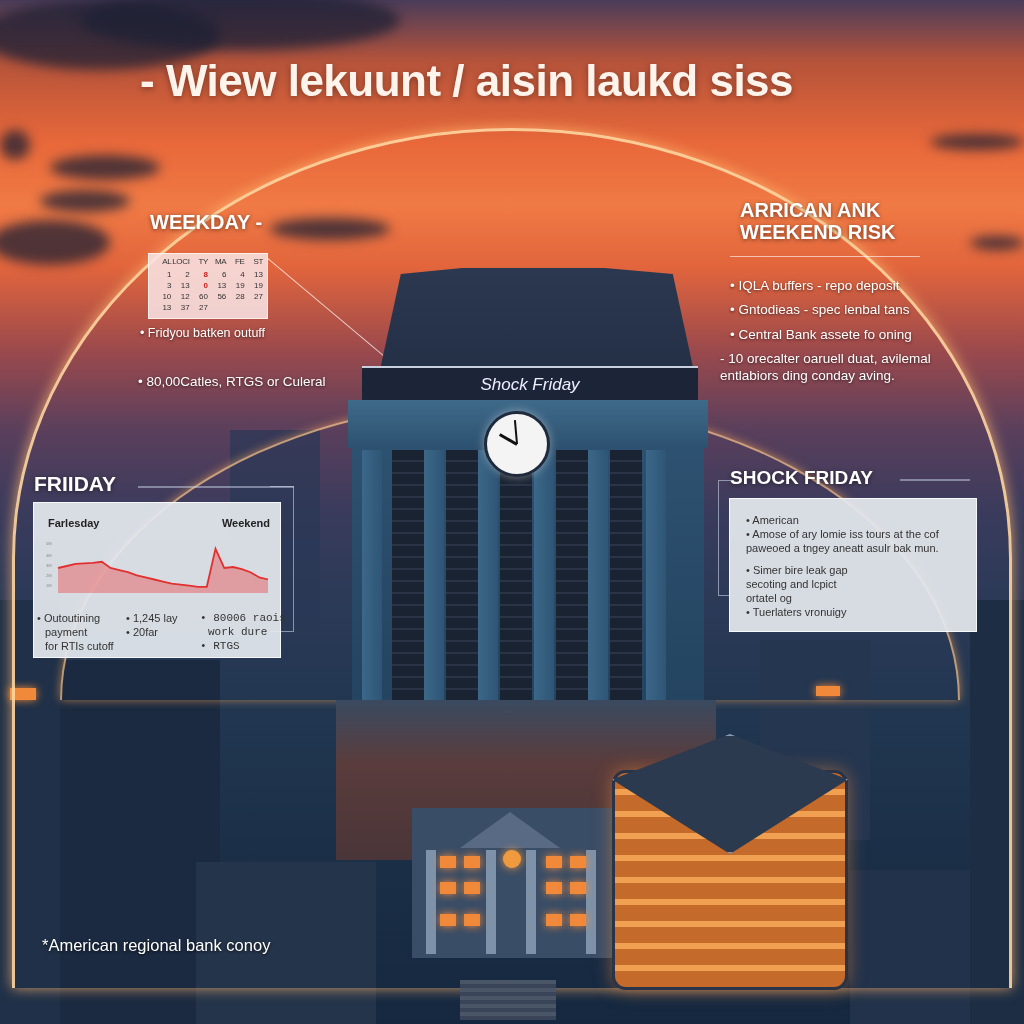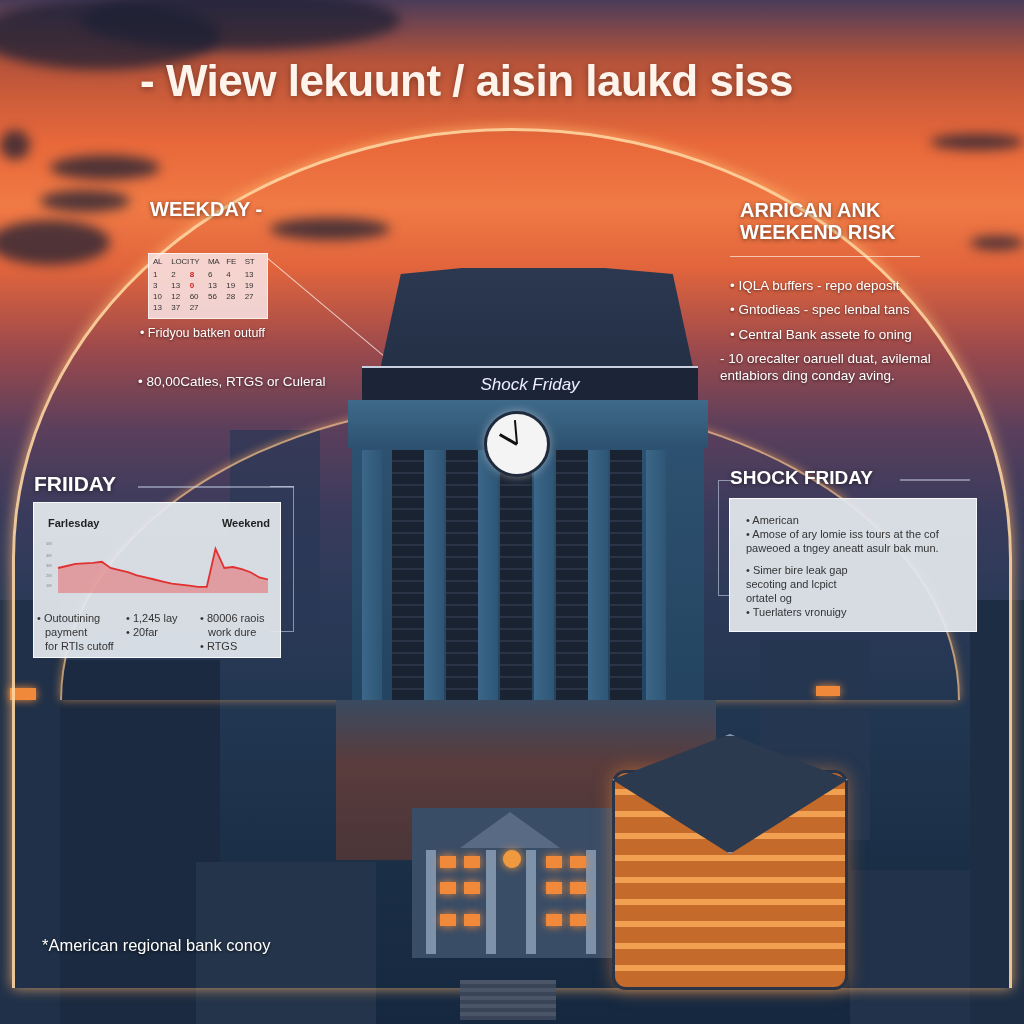--- a/index.html
+++ b/index.html
@@ -30,21 +30,21 @@
   }
   .heading { position: absolute; color: #fff; font-weight: bold; font-size: 20px; text-shadow: 0 1px 4px rgba(0,0,0,0.5); }
   .bullet { position: absolute; color: #fff; font-size: 13.5px; text-shadow: 0 1px 3px rgba(0,0,0,0.6); white-space: nowrap; }
 
   
   .calendar {
     position: absolute; left: 148px; top: 253px; width: 120px; height: 66px;
     background: rgba(248,226,226,0.88); border: 1px solid rgba(255,255,255,0.6);
     font-size: 8px; color: #333; padding: 3px 4px;
   }
-  .cal-head, .cal-row { display: grid; grid-template-columns: repeat(6, 1fr); text-align: left; }
+  .cal-head, .cal-row { display: grid; grid-template-columns: repeat(6, 1fr); text-align: right; }
   .cal-head { margin-bottom: 3px; letter-spacing: -0.3px; }
   .cal-row { line-height: 11px; }
   .cal-marked { color: #c22; font-weight: bold; }
   .connector { position: absolute; left: 268px; top: 258px; width: 155px; height: 1px; background: rgba(255,255,255,0.7); transform-origin: 0 0; transform: rotate(40deg); }
 
   
   .panel {
     position: absolute; background: rgba(228,232,238,0.93);
     border: 1px solid rgba(255,255,255,0.8); color: #222; font-size: 11px;
   }
@@ -116,21 +116,21 @@
 <div class="bg-bldg" style="left:196px;top:862px;width:180px;height:162px;background:#24344a;"></div>
 <div class="bg-bldg" style="left:850px;top:870px;width:120px;height:154px;background:#22324a;"></div>
 <div class="lit" style="left:816px;top:686px;width:24px;height:10px;"></div>
 <div class="lit" style="left:10px;top:688px;width:26px;height:12px;"></div>
 
 <div class="arc"></div>
 <div class="arc2"></div>
 
 <div class="title">- Wiew lekuunt / aisin laukd siss</div>
 
-<div class="heading" style="left:150px;top:198px;">WEEKDAY -</div>
+<div class="heading" style="left:150px;top:211px;">WEEKDAY -</div>
 <div class="calendar">
   <div class="cal-head">
     <span>AL</span>
     <span>LOCI</span>
     <span>TY</span>
     <span>MA</span>
     <span>FE</span>
     <span>ST</span>
   </div>
   <div class="cal-row">
@@ -243,21 +243,21 @@
   </svg>
   <div class="panel-text" style="left:3px;top:108px;">
     <div>• Outoutining</div>
     <div style="padding-left:8px;">payment</div>
     <div style="padding-left:8px;">for RTIs cutoff</div>
   </div>
   <div class="panel-text" style="left:92px;top:108px;">
     <div>• 1,245 lay</div>
     <div>• 20far</div>
   </div>
-  <div class="panel-text" style="left:166px;top:108px;">
+  <div class="panel-text" style="left:166px;top:108px;font-family:Liberation Mono, monospace;">
     <div>• 80006 raois</div>
     <div style="padding-left:8px;">work dure</div>
     <div>• RTGS</div>
   </div>
 </div>
 
 <div class="heading" style="left:730px;top:467px;font-size:19px;">SHOCK FRIDAY</div>
 <div style="position:absolute;left:900px;top:479px;width:70px;height:2px;background:rgba(200,210,230,0.5);"></div>
 <div class="panel-frame" style="left:718px;top:480px;width:16px;height:116px;border-right:none;"></div>
 <div class="panel" style="left:729px;top:498px;width:248px;height:134px;">

